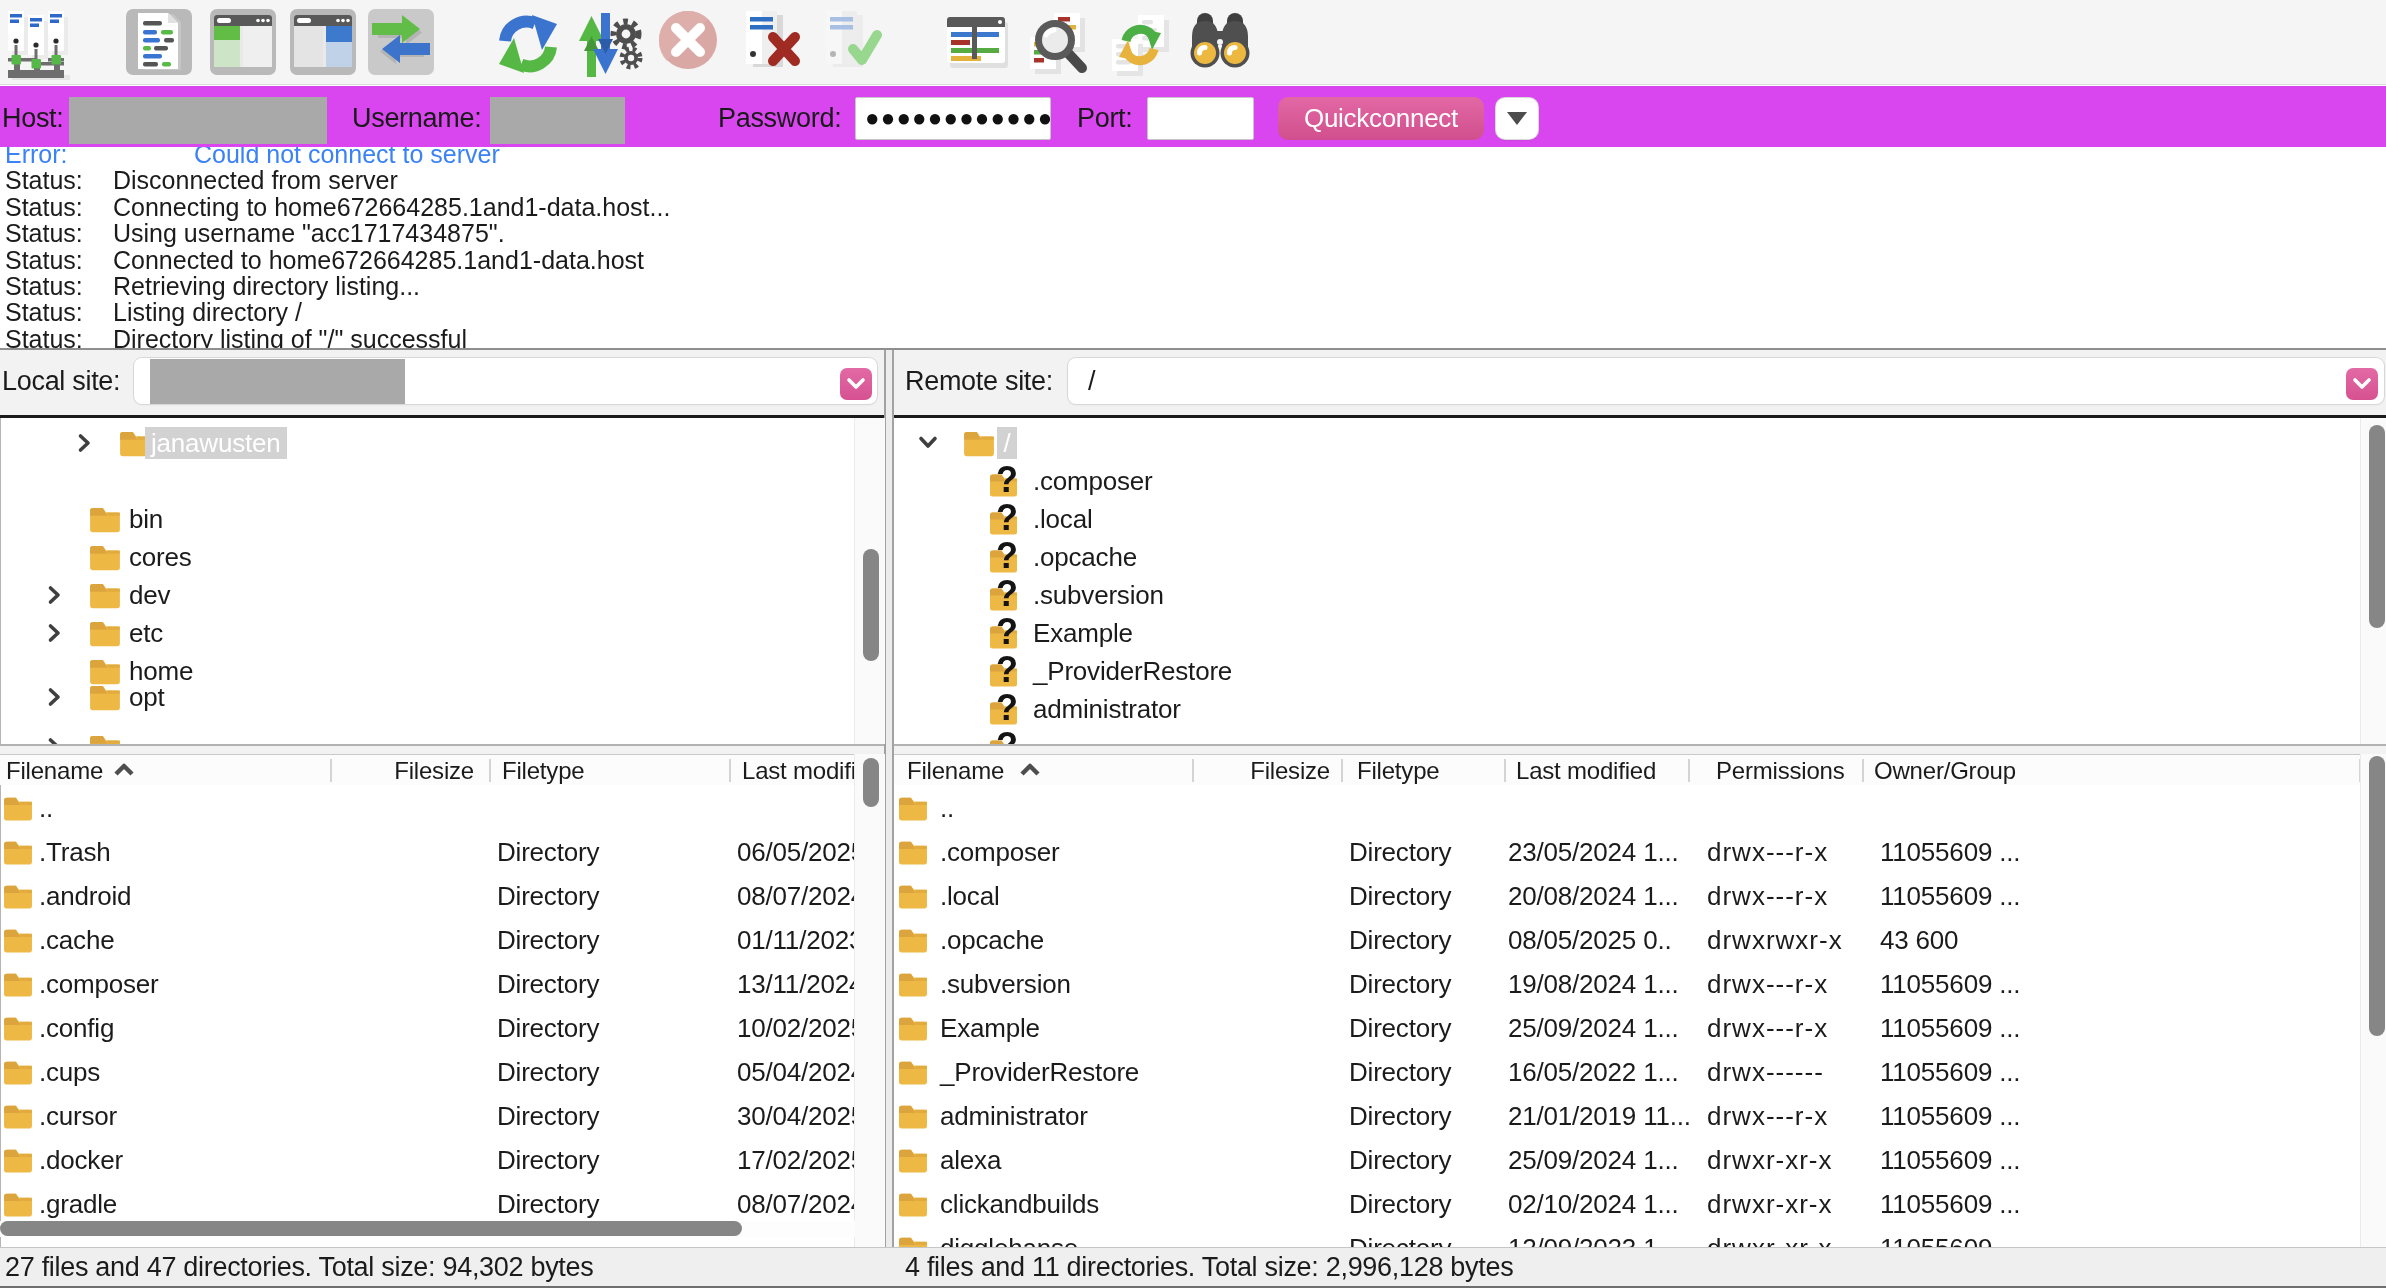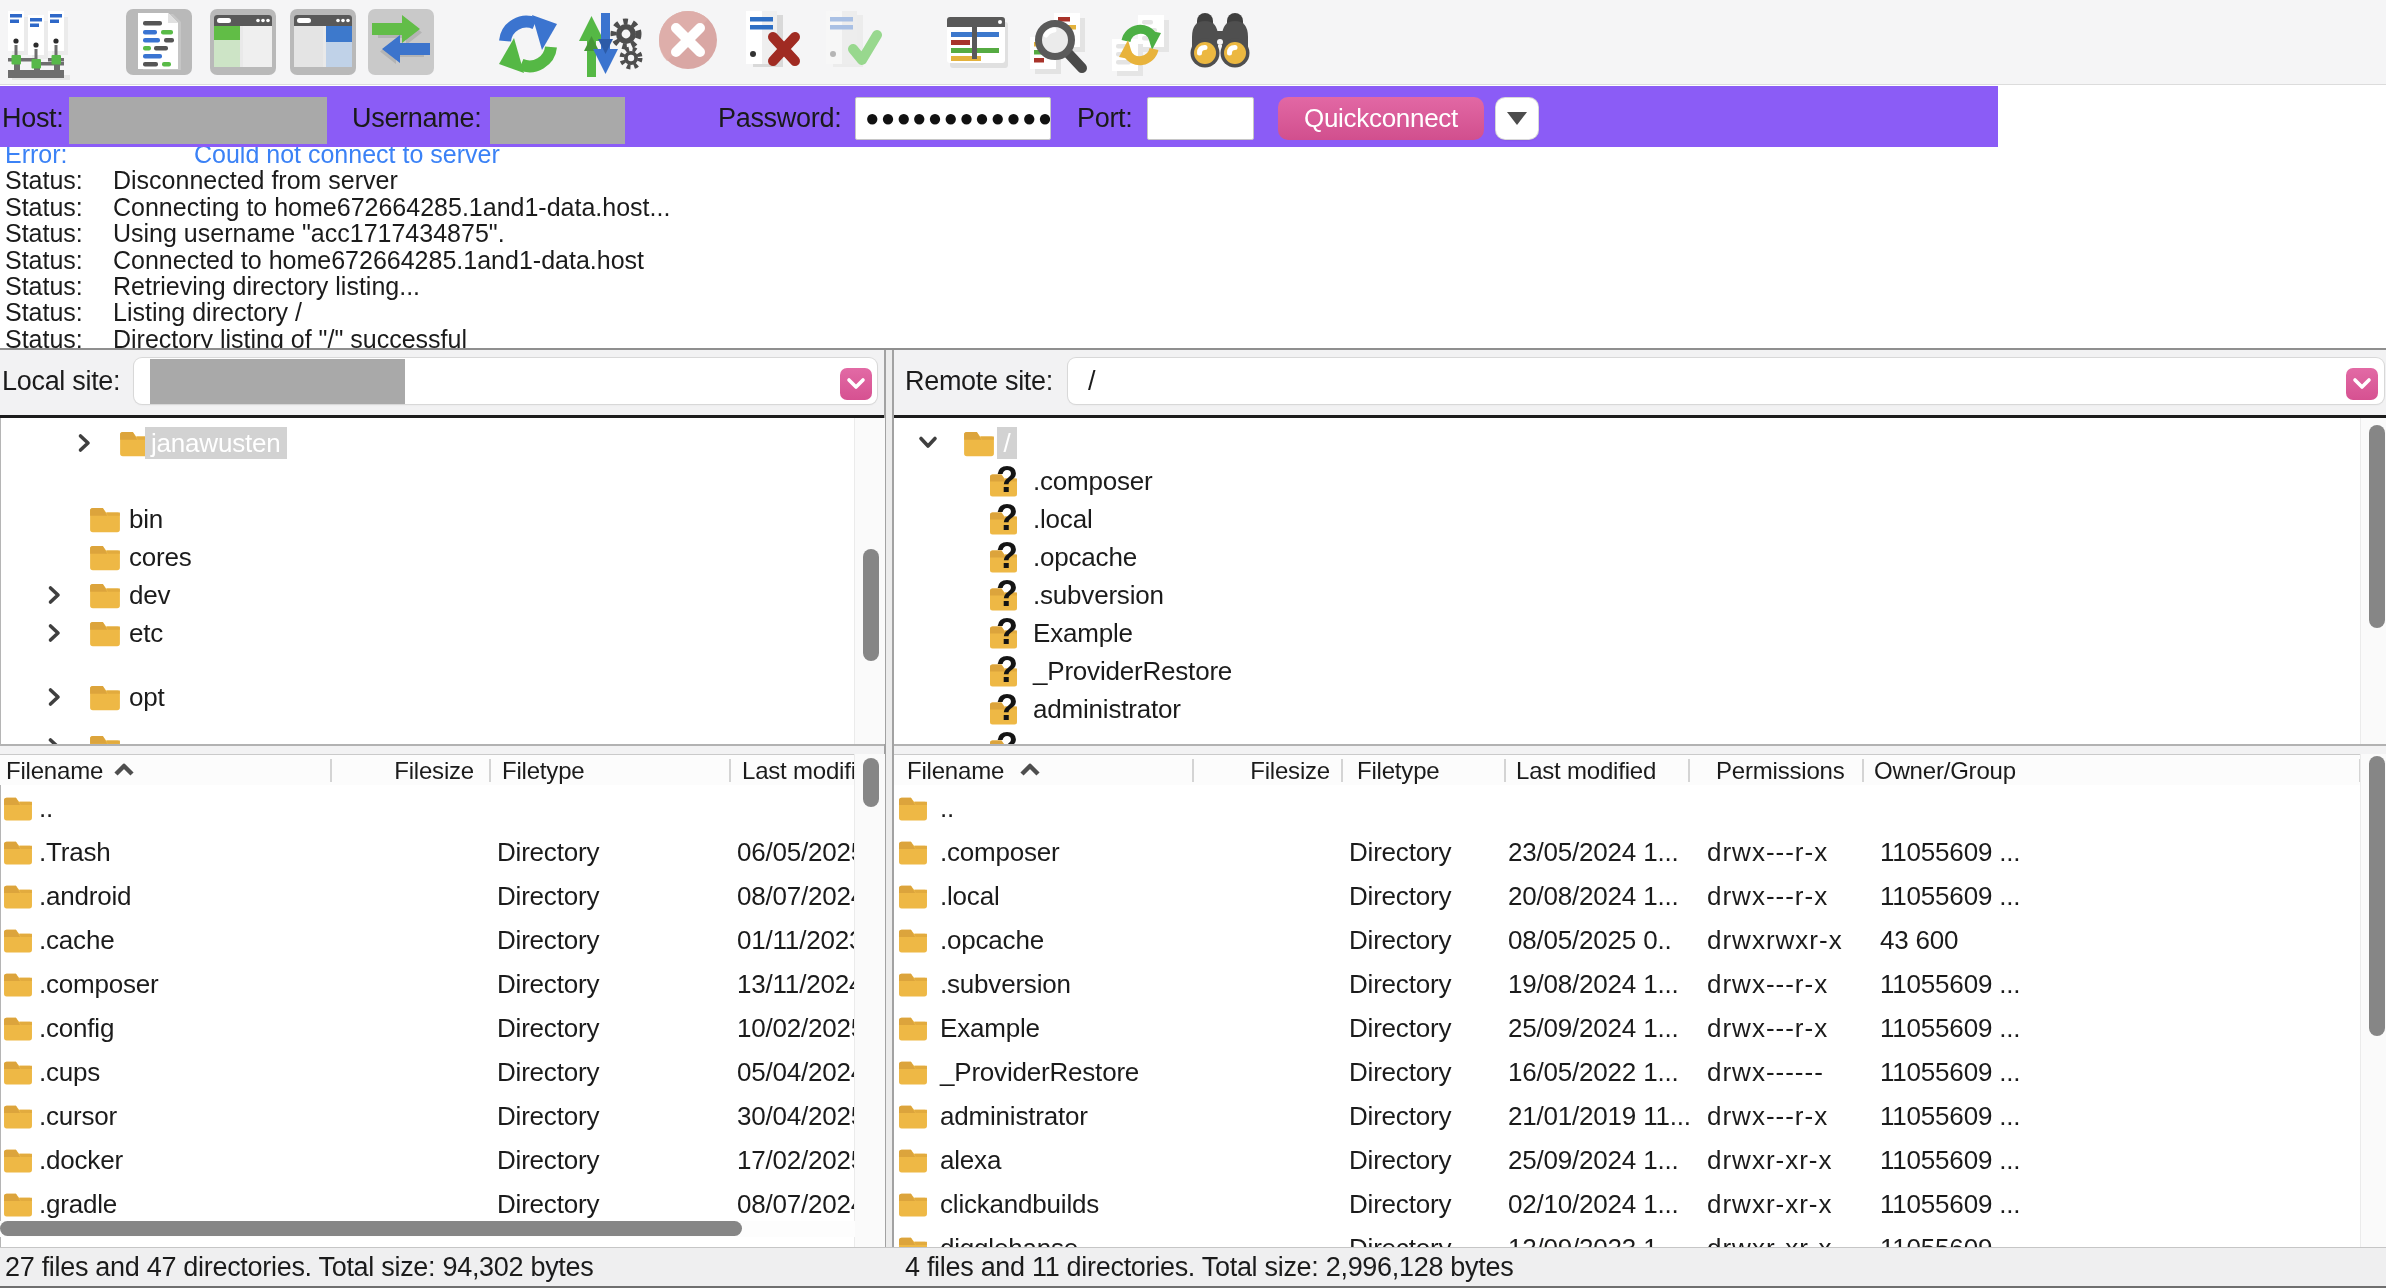--- a/index.html
+++ b/index.html
@@ -1,20 +1,20 @@
 <!DOCTYPE html>
 <html><head><meta charset="utf-8">
 <style>
 html,body{margin:0;padding:0;}
 body{width:2386px;height:1288px;overflow:hidden;position:relative;background:#fff;
  font-family:"Liberation Sans",sans-serif;color:#1b1b1b;}
 .abs{position:absolute;}
 #toolbar{position:absolute;left:0;top:0;width:2386px;height:85px;background:#f5f5f6;border-bottom:1px solid #dcdcdc;box-sizing:border-box;}
 #toolbar svg{position:absolute;top:9px;}
-#qcbar{position:absolute;left:0;top:86px;width:1998px;height:61px;background:#8b5cf6;font-size:27px;}
+#qcbar{position:absolute;left:0;top:86px;width:2386px;height:61px;background:#d946ef;font-size:27px;}
 .qlabel{position:absolute;top:17px;white-space:nowrap;color:#1a1a1a;letter-spacing:-.3px;}
 .gbox{position:absolute;background:#a9a9a9;}
 .winput{position:absolute;background:#fff;border:1px solid #c6c6c6;border-radius:2px;box-sizing:border-box;}
 #qcbtn{position:absolute;left:1278px;top:11px;width:206px;height:43px;border-radius:10px;
  background:linear-gradient(#e268a4,#d14f8e);
  color:#fff;text-align:center;line-height:42px;font-size:26px;letter-spacing:-.3px;}
 #ddbtn{position:absolute;left:1496px;top:12px;width:42px;height:41px;border-radius:9px;background:#fff;
  box-shadow:0 0 0 1px #d8d8d8,0 1px 2px rgba(0,0,0,.15);}
 #ddbtn:after{content:"";position:absolute;left:11px;top:14px;border-left:10px solid transparent;border-right:10px solid transparent;border-top:13px solid #4c4c4c;}
 #log{position:absolute;left:0;top:147px;width:2386px;height:201px;background:#fff;overflow:hidden;font-size:25px;border-bottom:2px solid #8f8f8f;}
@@ -356,20 +356,26 @@
     </div>
     <div class="trow" style="top:196px;left:0;width:884px">
       <svg class="tchev" style="left:45px;top:8px" width="16" height="22" viewBox="0 0 16 22">
         <path d="M4.5 4 L12 11 L4.5 18" stroke="#3f3f3f" stroke-width="3.6" fill="none" stroke-linecap="round" stroke-linejoin="round"></path>
       </svg>
       <svg class="ticon" style="left:88px;top:4px" width="32" height="29" viewBox="0 0 29 26">
         <use href="#fold"></use>
       </svg>
       <div class="tlabel" style="left:128px">etc</div>
     </div>
+    <div class="trow" style="top:234px;left:0;width:884px">
+      <svg class="ticon" style="left:88px;top:4px" width="32" height="29" viewBox="0 0 29 26">
+        <use href="#fold"></use>
+      </svg>
+      <div class="tlabel" style="left:128px">home</div>
+    </div>
     <div class="trow" style="top:260px;left:0;width:884px">
       <svg class="tchev" style="left:45px;top:8px" width="16" height="22" viewBox="0 0 16 22">
         <path d="M4.5 4 L12 11 L4.5 18" stroke="#3f3f3f" stroke-width="3.6" fill="none" stroke-linecap="round" stroke-linejoin="round"></path>
       </svg>
       <svg class="ticon" style="left:88px;top:4px" width="32" height="29" viewBox="0 0 29 26">
         <use href="#fold"></use>
       </svg>
       <div class="tlabel" style="left:128px">opt</div>
     </div>
     <div class="trow" style="top:310px;left:0;width:884px">

